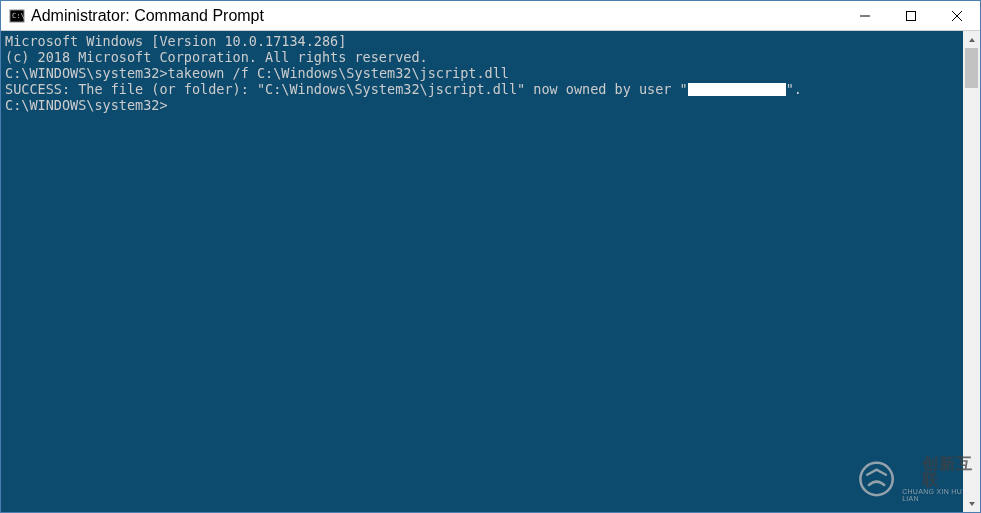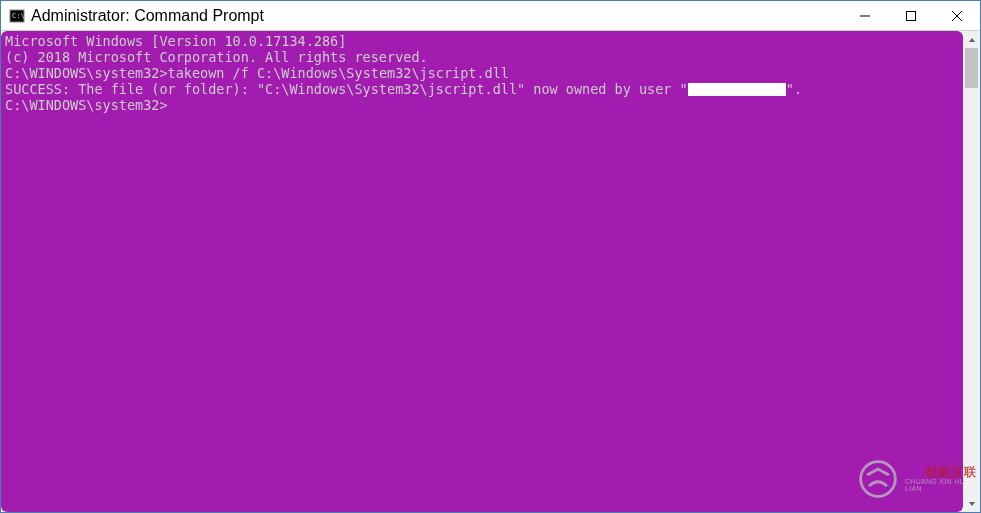--- a/index.html
+++ b/index.html
@@ -59,29 +59,28 @@
     .win-btn svg { display: block; }
     .client-area {
       position: relative;
       width: 100%;
       height: calc(100% - 30px);
       background: #fff;
       display: flex;
     }
     .terminal {
       flex: 1;
-      background: #a21caf;
+      background: #0c4a6e;
       color: #cccccc;
       font-family: Consolas, "Lucida Console", monospace;
       font-size: 13.5px;
       line-height: 16px;
       padding: 2px 4px;
       white-space: pre;
       overflow: hidden;
-      border-radius: 6px;
     }
     .terminal .line { display: block; }
     .redacted {
       display: inline-block;
       width: 98px;
       height: 13px;
       background: #fff;
       vertical-align: middle;
       position: relative;
       top: -1px;
@@ -129,23 +128,23 @@
     .watermark-logo {
       width: 46px;
       height: 46px;
     }
     .watermark-text {
       display: flex;
       flex-direction: column;
       line-height: 1;
     }
     .watermark-cn {
-      font-size: 12px;
+      font-size: 16px;
       font-weight: 700;
-      color: #b91c1c;
+      color: #404040;
       letter-spacing: 1px;
       margin-left: 20px;
     }
     .watermark-en {
       font-size: 7px;
       color: #b8b8b8;
       letter-spacing: 0.3px;
     }
   </style>
 </head>

